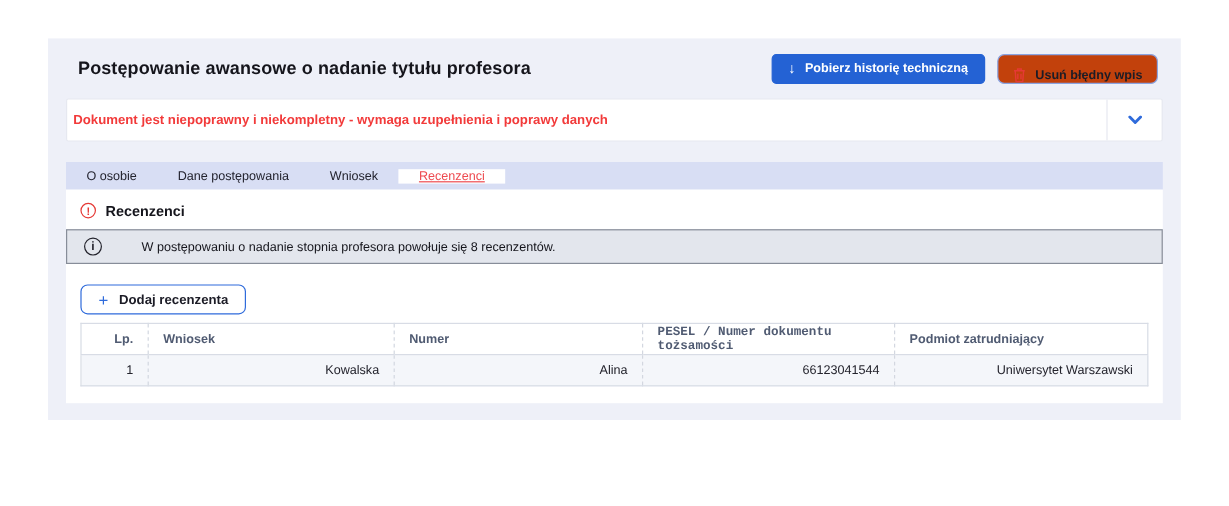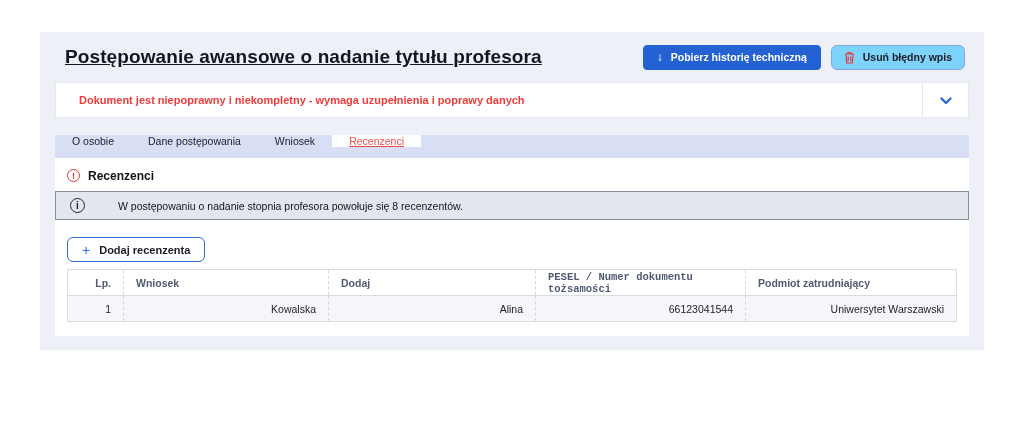--- a/index.html
+++ b/index.html
@@ -14,49 +14,49 @@
   .panel {
     position:absolute; left:40px; top:32px;
     width:944px; height:318px;
     background:#eef0f8;
   }
   
   .header-row {
     height:50px; display:flex; align-items:center;
     padding:0 19px 0 25px;
   }
-  .page-title { font-size:19px; font-weight:bold; color:#15151c; letter-spacing:.1px;text-decoration:underline; }
+  .page-title { font-size:15px; font-weight:bold; color:#15151c; letter-spacing:.1px; }
   .header-actions { margin-left:auto; display:flex; gap:10px; align-items:center; }
   .btn { height:25px; display:inline-flex; align-items:center; gap:8px;
          font-family:"Liberation Sans",sans-serif; font-size:10.5px; font-weight:bold;
          cursor:pointer; white-space:nowrap; }
   .btn-primary { background:#2462d4; color:#ffffff; border:1px solid #2462d4;
                  border-radius:4px; padding:0 13px; }
   .btn-primary .dl-glyph { font-size:12px; font-weight:bold; }
-  .btn-outline { background:#7dd3fc; color:#1c1c26; border:1px solid #8aa4e2;
-                 border-radius:6px; padding:0 12px; }
+  .btn-outline { background:#c2410c; color:#1c1c26; border:1px solid #8aa4e2;
+                 border-radius:6px; padding:0 12px;align-items:flex-end; }
   .trash-icon { width:11px; height:13px; display:inline-block; }
   
   .warning-bar {
     margin:0 15px; height:36px; background:#ffffff;
     border:1px solid #e6e8f0; border-radius:2px;
     display:flex; align-items:stretch;
   }
   .warning-text {
-    display:flex; align-items:center; padding-left:23px;
+    display:flex; align-items:center; padding-left:5px;
     font-size:11px; font-weight:bold; color:#f23a3a; flex:1;
   }
   .chevron-area {
     width:46px; border-left:1px solid #e6e8f0;
     display:flex; align-items:center; justify-content:center; cursor:pointer;
   }
   
   .tabs {
     margin:17px 15px 0 15px; height:23px;
-    background:#d8def4; display:flex; align-items:flex-start;
+    background:#d8def4; display:flex; align-items:center;
     font-size:10.5px; color:#23232e;
   }
   .tab { display:flex; align-items:center; padding:0 17px; cursor:pointer; }
   .tab.active {
     background:#ffffff; color:#ee4b50; text-decoration:underline;
   }
   
   .content {
     margin:0 15px; background:#ffffff; height:178px;
   }
@@ -158,21 +158,21 @@
     <button class="btn-add">
       <span class="plus-glyph">+</span>
       <span>Dodaj recenzenta</span>
     </button>
 
     <table class="reviewers">
       <thead>
         <tr>
           <th>Lp.</th>
           <th class="col-nazwisko">Wniosek</th>
-          <th class="col-imiona">Dodaj</th>
+          <th class="col-imiona">Numer</th>
           <th class="col-pesel">PESEL / Numer dokumentu tożsamości</th>
           <th>Podmiot zatrudniający</th>
         </tr>
       </thead>
       <tbody>
         <tr>
           <td>1</td>
           <td>Kowalska</td>
           <td>Alina</td>
           <td>66123041544</td>

